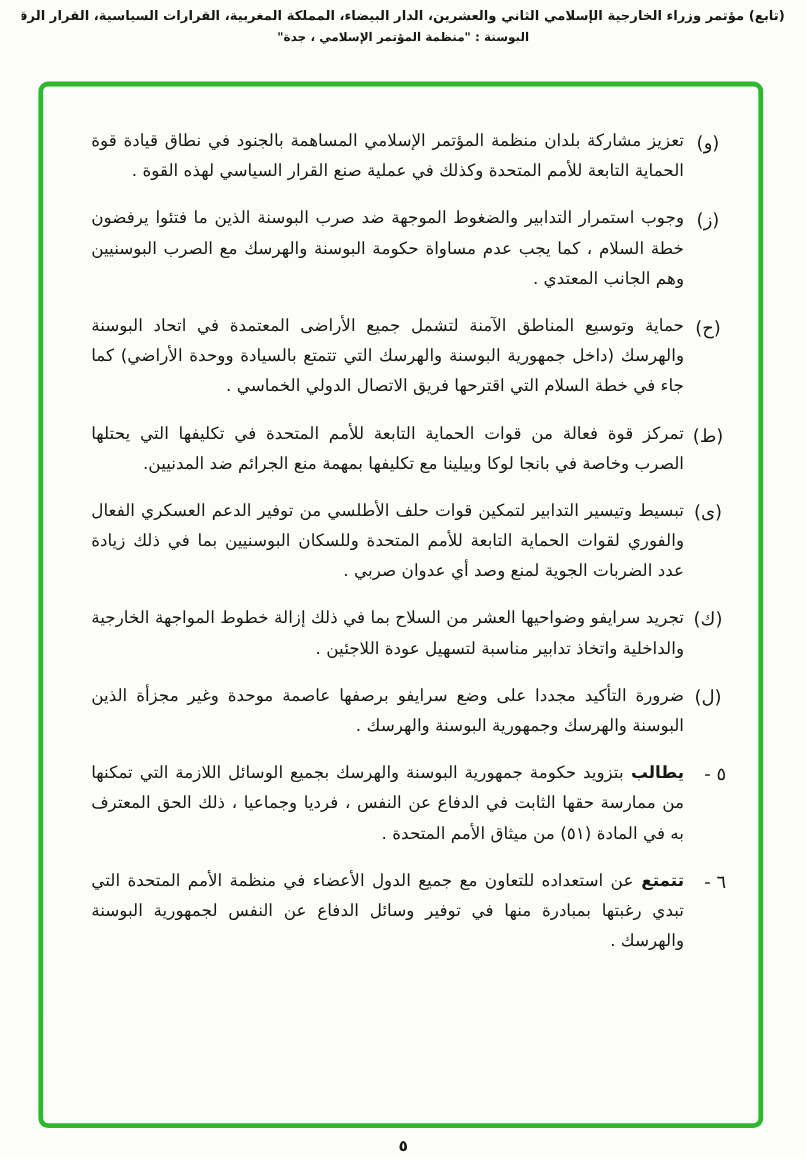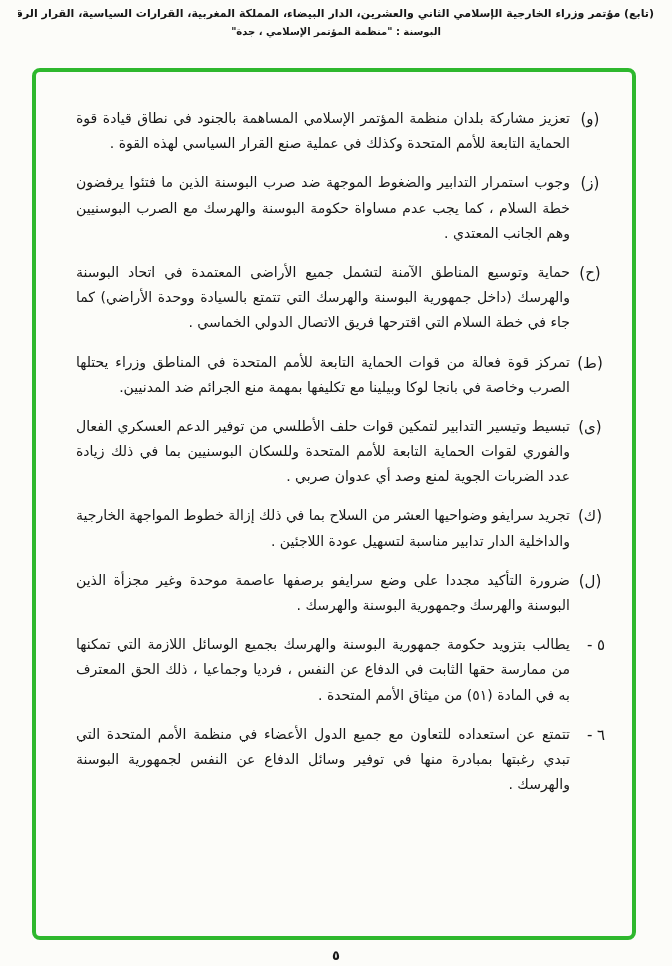--- a/index.html
+++ b/index.html
@@ -70,21 +70,21 @@
     text-align:justify;
     text-justify:inter-word;
     padding-left:2px;
   }
   .item.numbered .marker{
     margin-right:-12px;
     flex:0 0 52px;
     white-space:nowrap;
   }
   .item.numbered .text b{
-    font-weight:normal;
+    font-weight:bold;
   }
   .page-number{
     position:absolute;
     bottom:3px;
     left:0;
     right:0;
     text-align:center;
     font-size:13px;
     font-weight:bold;
   }
@@ -111,29 +111,29 @@
         <div class="item">
           <div class="marker">(ز)</div>
           <div class="text">وجوب استمرار التدابير والضغوط الموجهة ضد صرب البوسنة الذين ما فتئوا يرفضون خطة السلام ، كما يجب عدم مساواة حكومة البوسنة والهرسك مع الصرب البوسنيين وهم الجانب المعتدي .</div>
         </div>
         <div class="item">
           <div class="marker">(ح)</div>
           <div class="text">حماية وتوسيع المناطق الآمنة لتشمل جميع الأراضى المعتمدة في اتحاد البوسنة والهرسك (داخل جمهورية البوسنة والهرسك التي تتمتع بالسيادة ووحدة الأراضي) كما جاء في خطة السلام التي اقترحها فريق الاتصال الدولي الخماسي .</div>
         </div>
         <div class="item">
           <div class="marker">(ط)</div>
-          <div class="text">تمركز قوة فعالة من قوات الحماية التابعة للأمم المتحدة في المناطق وزراء يحتلها الصرب وخاصة في بانجا لوكا وبيلينا مع تكليفها بمهمة منع الجرائم ضد المدنيين.</div>
+          <div class="text">تمركز قوة فعالة من قوات الحماية التابعة للأمم المتحدة في تكليفها التي يحتلها الصرب وخاصة في بانجا لوكا وبيلينا مع تكليفها بمهمة منع الجرائم ضد المدنيين.</div>
         </div>
         <div class="item">
           <div class="marker">(ى)</div>
           <div class="text">تبسيط وتيسير التدابير لتمكين قوات حلف الأطلسي من توفير الدعم العسكري الفعال والفوري لقوات الحماية التابعة للأمم المتحدة وللسكان البوسنيين بما في ذلك زيادة عدد الضربات الجوية لمنع وصد أي عدوان صربي .</div>
         </div>
         <div class="item">
           <div class="marker">(ك)</div>
-          <div class="text">تجريد سرايفو وضواحيها العشر من السلاح بما في ذلك إزالة خطوط المواجهة الخارجية والداخلية الدار تدابير مناسبة لتسهيل عودة اللاجئين .</div>
+          <div class="text">تجريد سرايفو وضواحيها العشر من السلاح بما في ذلك إزالة خطوط المواجهة الخارجية والداخلية واتخاذ تدابير مناسبة لتسهيل عودة اللاجئين .</div>
         </div>
         <div class="item">
           <div class="marker">(ل)</div>
           <div class="text">ضرورة التأكيد مجددا على وضع سرايفو برصفها عاصمة موحدة وغير مجزأة الذين البوسنة والهرسك وجمهورية البوسنة والهرسك .</div>
         </div>
         <div class="item numbered">
           <div class="marker">٥ -</div>
           <div class="text"><b>يطالب </b>بتزويد حكومة جمهورية البوسنة والهرسك بجميع الوسائل اللازمة التي تمكنها من ممارسة حقها الثابت في الدفاع عن النفس ، فرديا وجماعيا ، ذلك الحق المعترف به في المادة (٥١) من ميثاق الأمم المتحدة .</div>
         </div>
         <div class="item numbered">

